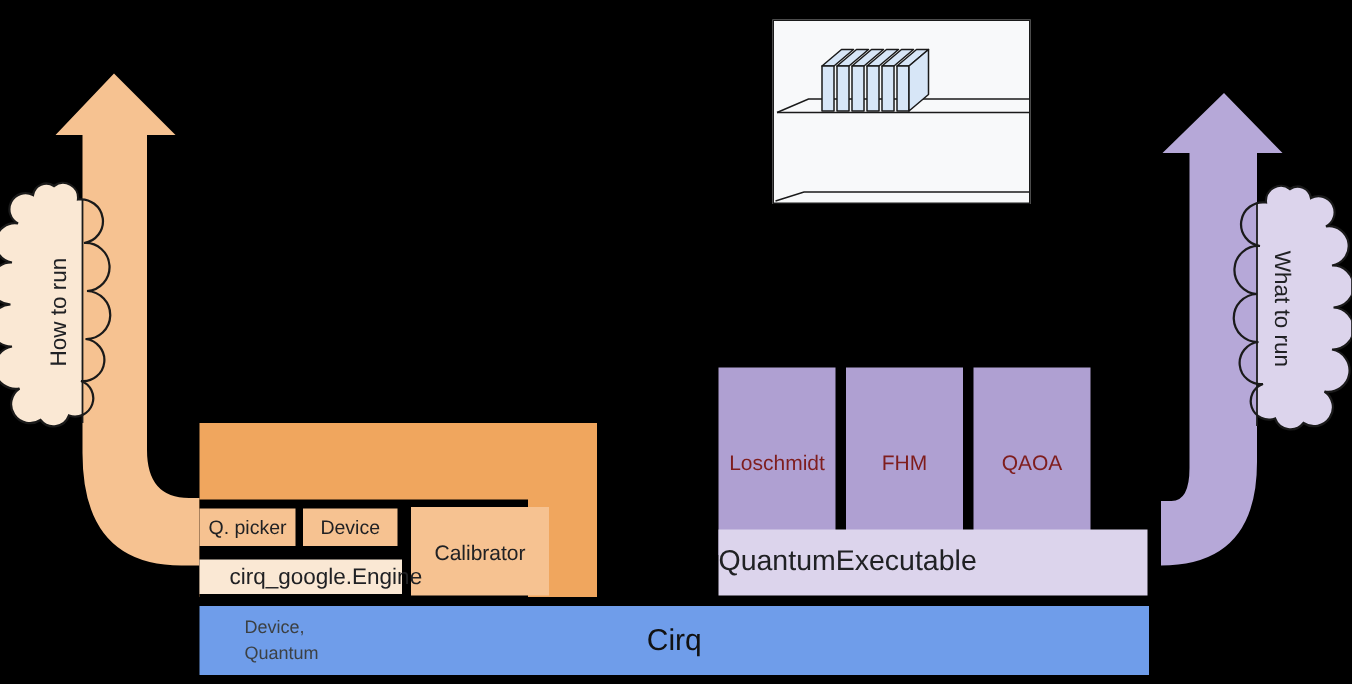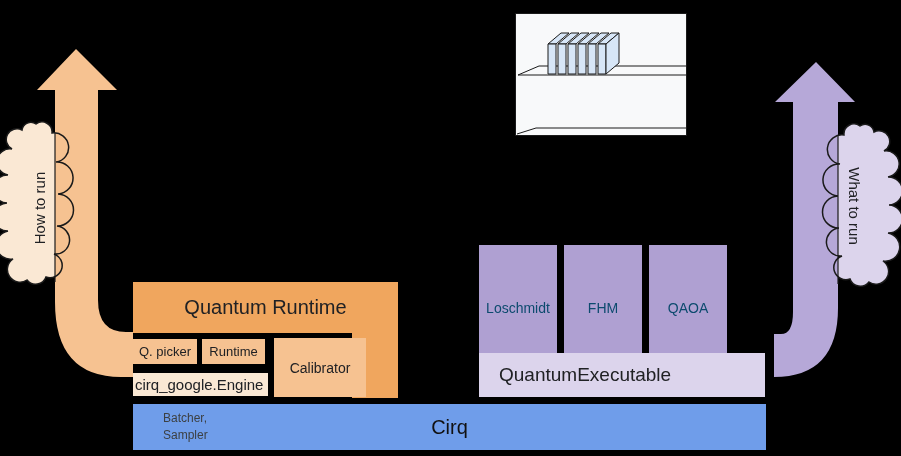--- a/index.html
+++ b/index.html
@@ -34,34 +34,34 @@
   .qr-panel{position:absolute;left:0;top:51px;width:219px;height:65px;background:var(--bg);}
   .chip{
     position:absolute;box-sizing:border-box;background:var(--orange_mid);color:var(--ink);
     display:flex;align-items:center;justify-content:center;font-size:13px;
   }
   .chip.qpicker{left:0;top:6px;width:64px;height:25px;}
   .chip.batcher{left:69px;top:6px;width:63px;height:25px;}
   .chip.calibrator{left:141px;top:5px;width:92px;height:59px;font-size:14px;}
   .chip.engine{
     left:0;top:40px;width:135px;height:23px;background:var(--orange_pale);
-    justify-content:flex-start;padding-left:2px;font-size:15px;
+    justify-content:flex-start;padding-left:20px;font-size:15px;
   }
 
   
   .prog{
     position:absolute;top:245px;width:78px;height:125px;background:var(--purple_mid);
-    display:flex;align-items:center;justify-content:center;font-size:14px;color:#0c4a6e;
+    display:flex;align-items:center;justify-content:center;font-size:14px;color:#7f1d1d;
   }
   .prog.p0{left:479px;}
   .prog.p1{left:564px;}
   .prog.p2{left:649px;}
   .qe-box{
     left:479px;top:353px;width:286px;height:44px;background:var(--purple_pale);
-    line-height:44px;padding-left:20px;box-sizing:border-box;font-size:19px;color:var(--ink);
+    line-height:44px;padding-left:0;box-sizing:border-box;font-size:19px;color:var(--ink);
   }
 
   
   .cirq-bar{left:133px;top:404px;width:633px;height:46px;background:var(--blue_bar);}
   .cirq-title{
     position:absolute;left:0;top:0;width:100%;height:46px;line-height:46px;
     text-align:center;font-size:20px;font-weight:500;color:#111;border-radius:20px;
   }
   .cirq-note{position:absolute;top:6px;font-size:12px;line-height:17px;color:var(--ink_soft);}
   .cirq-note.left{left:30px;}
@@ -112,35 +112,34 @@
         <polygon points="72,30 80,30 93,19 85,19"></polygon>
           <rect x="72" y="30" width="8" height="30"></rect>
         <polygon points="82,30 90,30 103,19 95,19"></polygon>
           <rect x="82" y="30" width="8" height="30"></rect>
         <polygon points="90,30 103,19 103,49 90,60"></polygon>
       </g>
     </svg>
   </div>
 
   <div class="abs qr-box">
-    <div class="qr-title">Quantum Runtime</div>
     <div class="qr-panel">
       <div class="chip qpicker">Q. picker</div>
-      <div class="chip batcher">Runtime</div>
+      <div class="chip batcher">Device</div>
       <div class="chip calibrator">Calibrator</div>
       <div class="chip engine">cirq_google.Engine</div>
     </div>
   </div>
 
   <div class="prog p0">Loschmidt</div>
   <div class="prog p2">QAOA</div>
   <div class="prog p1">FHM</div>
   <div class="abs qe-box">QuantumExecutable</div>
 
   <div class="abs cirq-bar">
     <div class="cirq-note left">
-      <span>Batcher,</span>
-      <span>Sampler</span>
+      <span>Device,</span>
+      <span>Quantum</span>
     </div>
     <div class="cirq-title">Cirq</div>
   </div>
 
 </div>
 
 </body></html>

